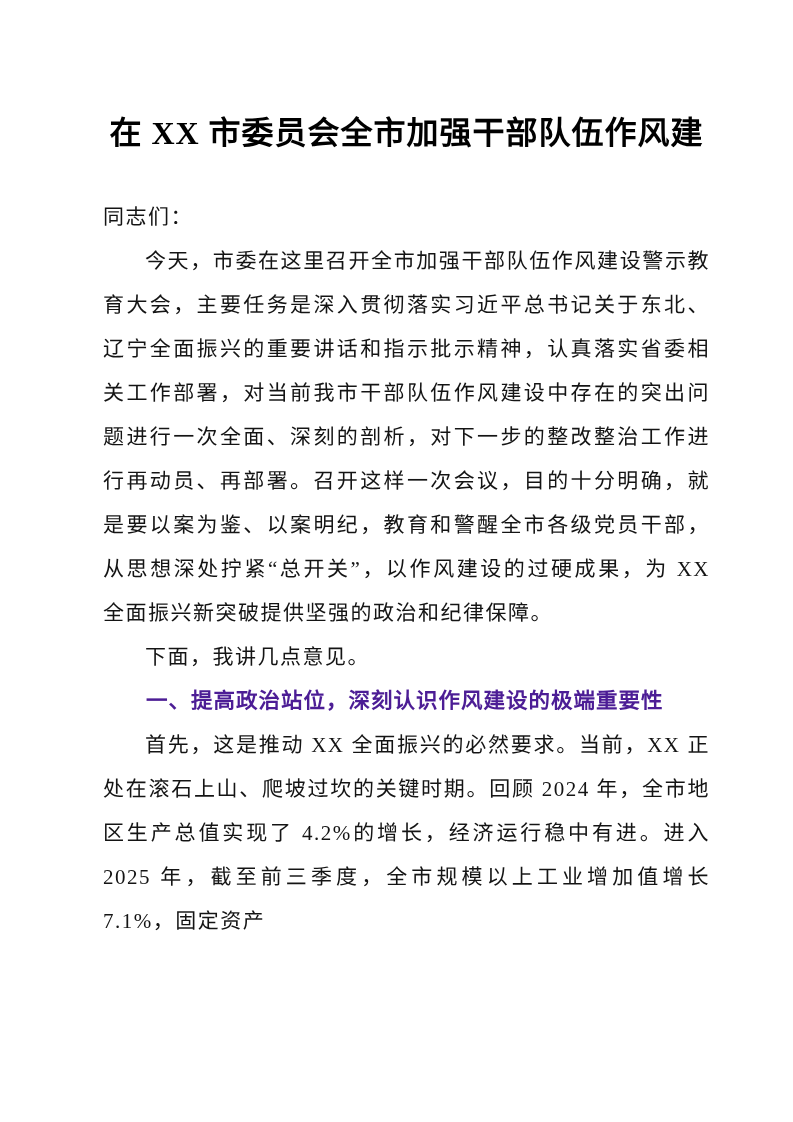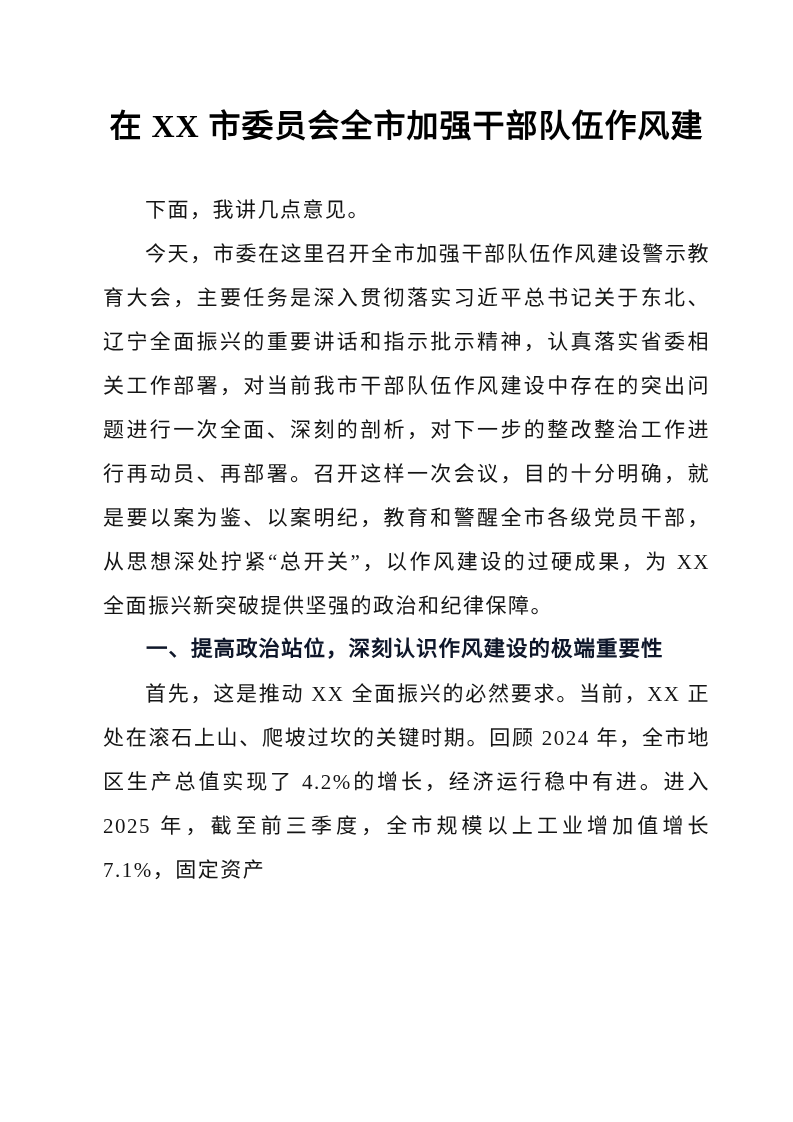--- a/index.html
+++ b/index.html
@@ -7,20 +7,21 @@
     padding: 0;
     background: #ffffff;
   }
   .page {
     position: relative;
     width: 793px;
     height: 994px;
     background: #ffffff;
     overflow: hidden;
     font-family: "Liberation Serif", serif;
+    margin-top: 7px;
   }
   .doc-title {
     margin: 100px 83px 0 103px;
     text-align: center;
     font-family: "Liberation Serif", serif;
     font-weight: bold;
     font-size: 32px;
     line-height: 52px;
     color: #000000;
     letter-spacing: 1px;
@@ -38,27 +39,27 @@
   }
   .doc-body p {
     margin: 0;
     text-indent: 2em;
   }
   .doc-body p.salutation {
     text-indent: 0;
   }
   .doc-body h2.section-heading {
     margin: 0;
-    font-family: Liberation Mono, monospace;
+    font-family: Liberation Serif, serif;
     font-weight: bold;
     font-size: 21.5px;
     line-height: 44px;
     letter-spacing: 1px;
     text-indent: 2em;
-    color: #0f172a;
+    color: #4c1d95;
     text-align: left;
   }
   .page-footer {
     position: absolute;
     top: 1031px;
     left: 0;
     width: 100%;
     text-align: center;
     font-size: 17px;
     line-height: 24px;
@@ -76,22 +77,23 @@
 </head>
 <body>
 
 <div class="page">
 
   <h1 class="doc-title">
     <span class="title-line">在 XX 市委员会全市加强干部队伍作风建</span>
   </h1>
 
   <div class="doc-body">
+    <p class="salutation">同志们：</p>
+    <p class="para">今天，市委在这里召开全市加强干部队伍作风建设警示教育大会，主要任务是深入贯彻落实习近平总书记关于东北、辽宁全面振兴的重要讲话和指示批示精神，认真落实省委相关工作部署，对当前我市干部队伍作风建设中存在的突出问题进行一次全面、深刻的剖析，对下一步的整改整治工作进行再动员、再部署。召开这样一次会议，目的十分明确，就是要以案为鉴、以案明纪，教育和警醒全市各级党员干部，从思想深处拧紧“总开关”，以作风建设的过硬成果，为 XX 全面振兴新突破提供坚强的政治和纪律保障。</p>
     <p class="para">下面，我讲几点意见。</p>
-    <p class="para">今天，市委在这里召开全市加强干部队伍作风建设警示教育大会，主要任务是深入贯彻落实习近平总书记关于东北、辽宁全面振兴的重要讲话和指示批示精神，认真落实省委相关工作部署，对当前我市干部队伍作风建设中存在的突出问题进行一次全面、深刻的剖析，对下一步的整改整治工作进行再动员、再部署。召开这样一次会议，目的十分明确，就是要以案为鉴、以案明纪，教育和警醒全市各级党员干部，从思想深处拧紧“总开关”，以作风建设的过硬成果，为 XX 全面振兴新突破提供坚强的政治和纪律保障。</p>
     <h2 class="section-heading">一、提高政治站位，深刻认识作风建设的极端重要性</h2>
     <p class="para">首先，这是推动 XX 全面振兴的必然要求。当前，XX 正处在滚石上山、爬坡过坎的关键时期。回顾 2024 年，全市地区生产总值实现了 4.2%的增长，经济运行稳中有进。进入 2025 年，截至前三季度，全市规模以上工业增加值增长 7.1%，固定资产</p>
   </div>
 
   <div class="page-footer">
     <span class="dash">—</span><span class="num">1</span><span class="dash">—</span>
   </div>
 
 </div>
 

